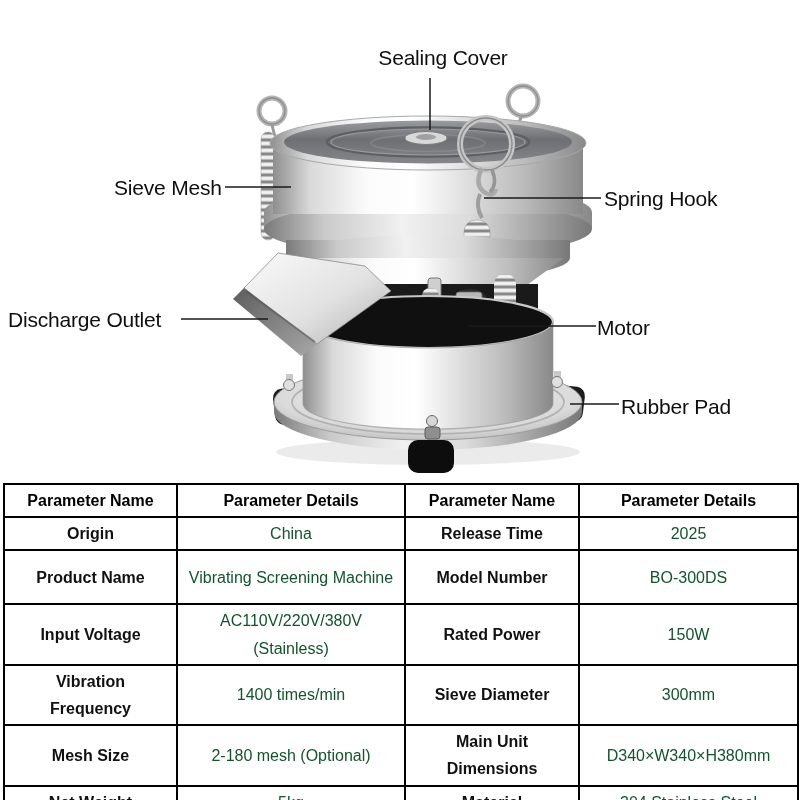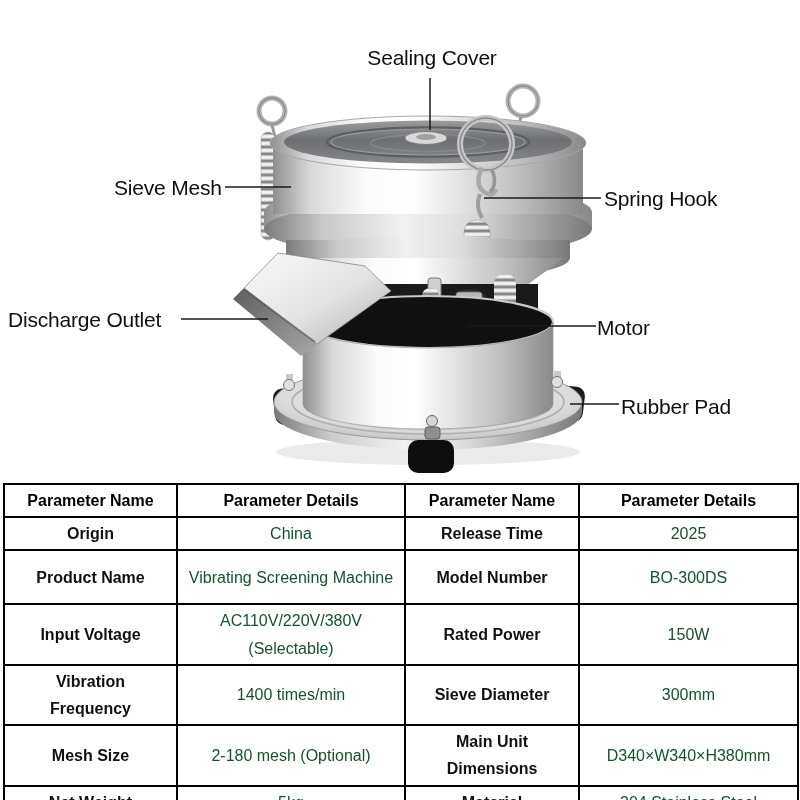--- a/index.html
+++ b/index.html
@@ -6,21 +6,21 @@
   .page{
     position:relative;width:800px;height:800px;background:#ffffff;
     font-family:"Liberation Sans","DejaVu Sans",sans-serif;overflow:hidden;
   }
   .diagram{position:absolute;left:0;top:0;width:800px;height:483px;}
   .machine-svg{position:absolute;left:0;top:0;}
   .diagram-label{
     position:absolute;font-size:21px;line-height:1.1;color:#0f0f0f;
     white-space:nowrap;letter-spacing:-0.2px;
   }
-  .lbl-sealing{left:367px;top:46px;width:130px;text-align:center;}
+  .lbl-sealing{left:378px;top:46px;width:130px;text-align:center;}
   .lbl-sieve{left:114px;top:176px;}
   .lbl-spring{left:604px;top:187px;}
   .lbl-discharge{left:8px;top:308px;}
   .lbl-motor{left:597px;top:316px;}
   .lbl-rubber{left:621px;top:395px;}
 
   table.spec{
     position:absolute;left:3px;top:483px;width:794px;
     border-collapse:collapse;table-layout:fixed;
   }
@@ -217,21 +217,21 @@
         <td class="pdetail c4">2025</td>
       </tr>
       <tr class="r2">
         <td class="pname">Product Name</td>
         <td class="pdetail c2">Vibrating Screening Machine</td>
         <td class="pname">Model Number</td>
         <td class="pdetail c4">BO-300DS</td>
       </tr>
       <tr class="r3">
         <td class="pname">Input Voltage</td>
-        <td class="pdetail c2">AC110V/220V/380V (Selectable)</td>
+        <td class="pdetail c2">AC110V/220V/380V (Stainless)</td>
         <td class="pname">Rated Power</td>
         <td class="pdetail c4">150W</td>
       </tr>
       <tr class="r4">
         <td class="pname">Vibration Frequency</td>
         <td class="pdetail c2">1400 times/min</td>
         <td class="pname">Sieve Diameter</td>
         <td class="pdetail c4">300mm</td>
       </tr>
       <tr class="r5">

